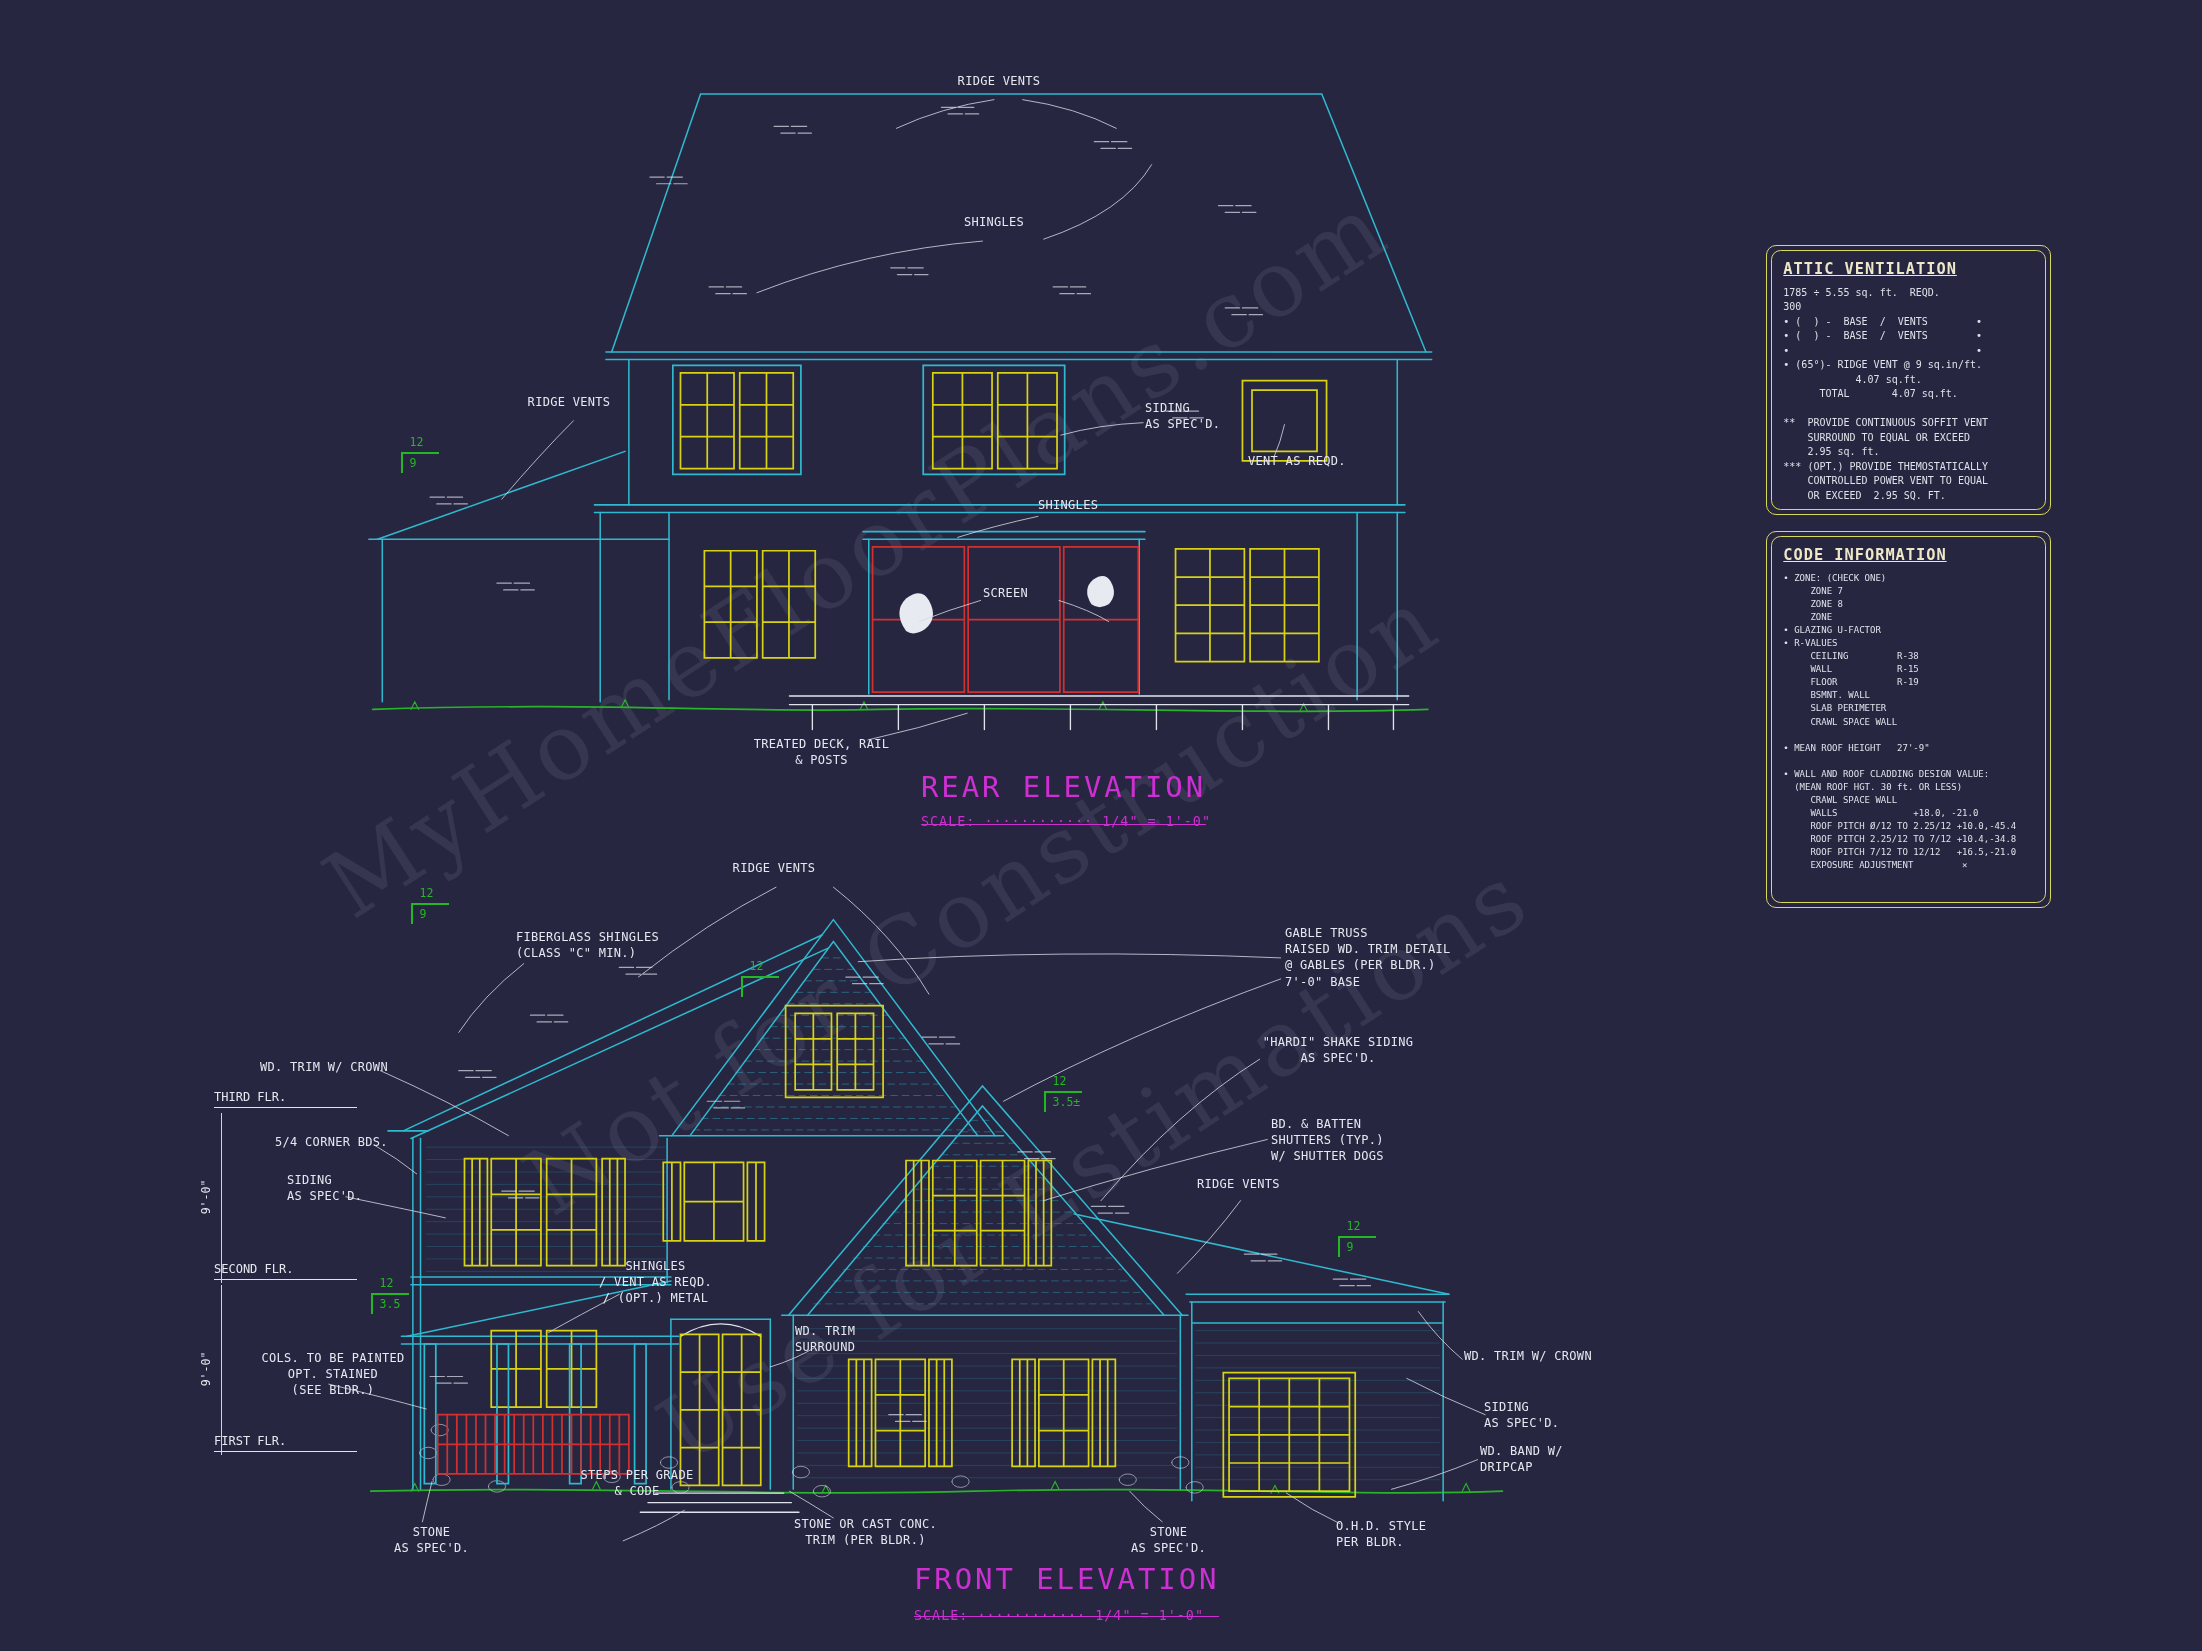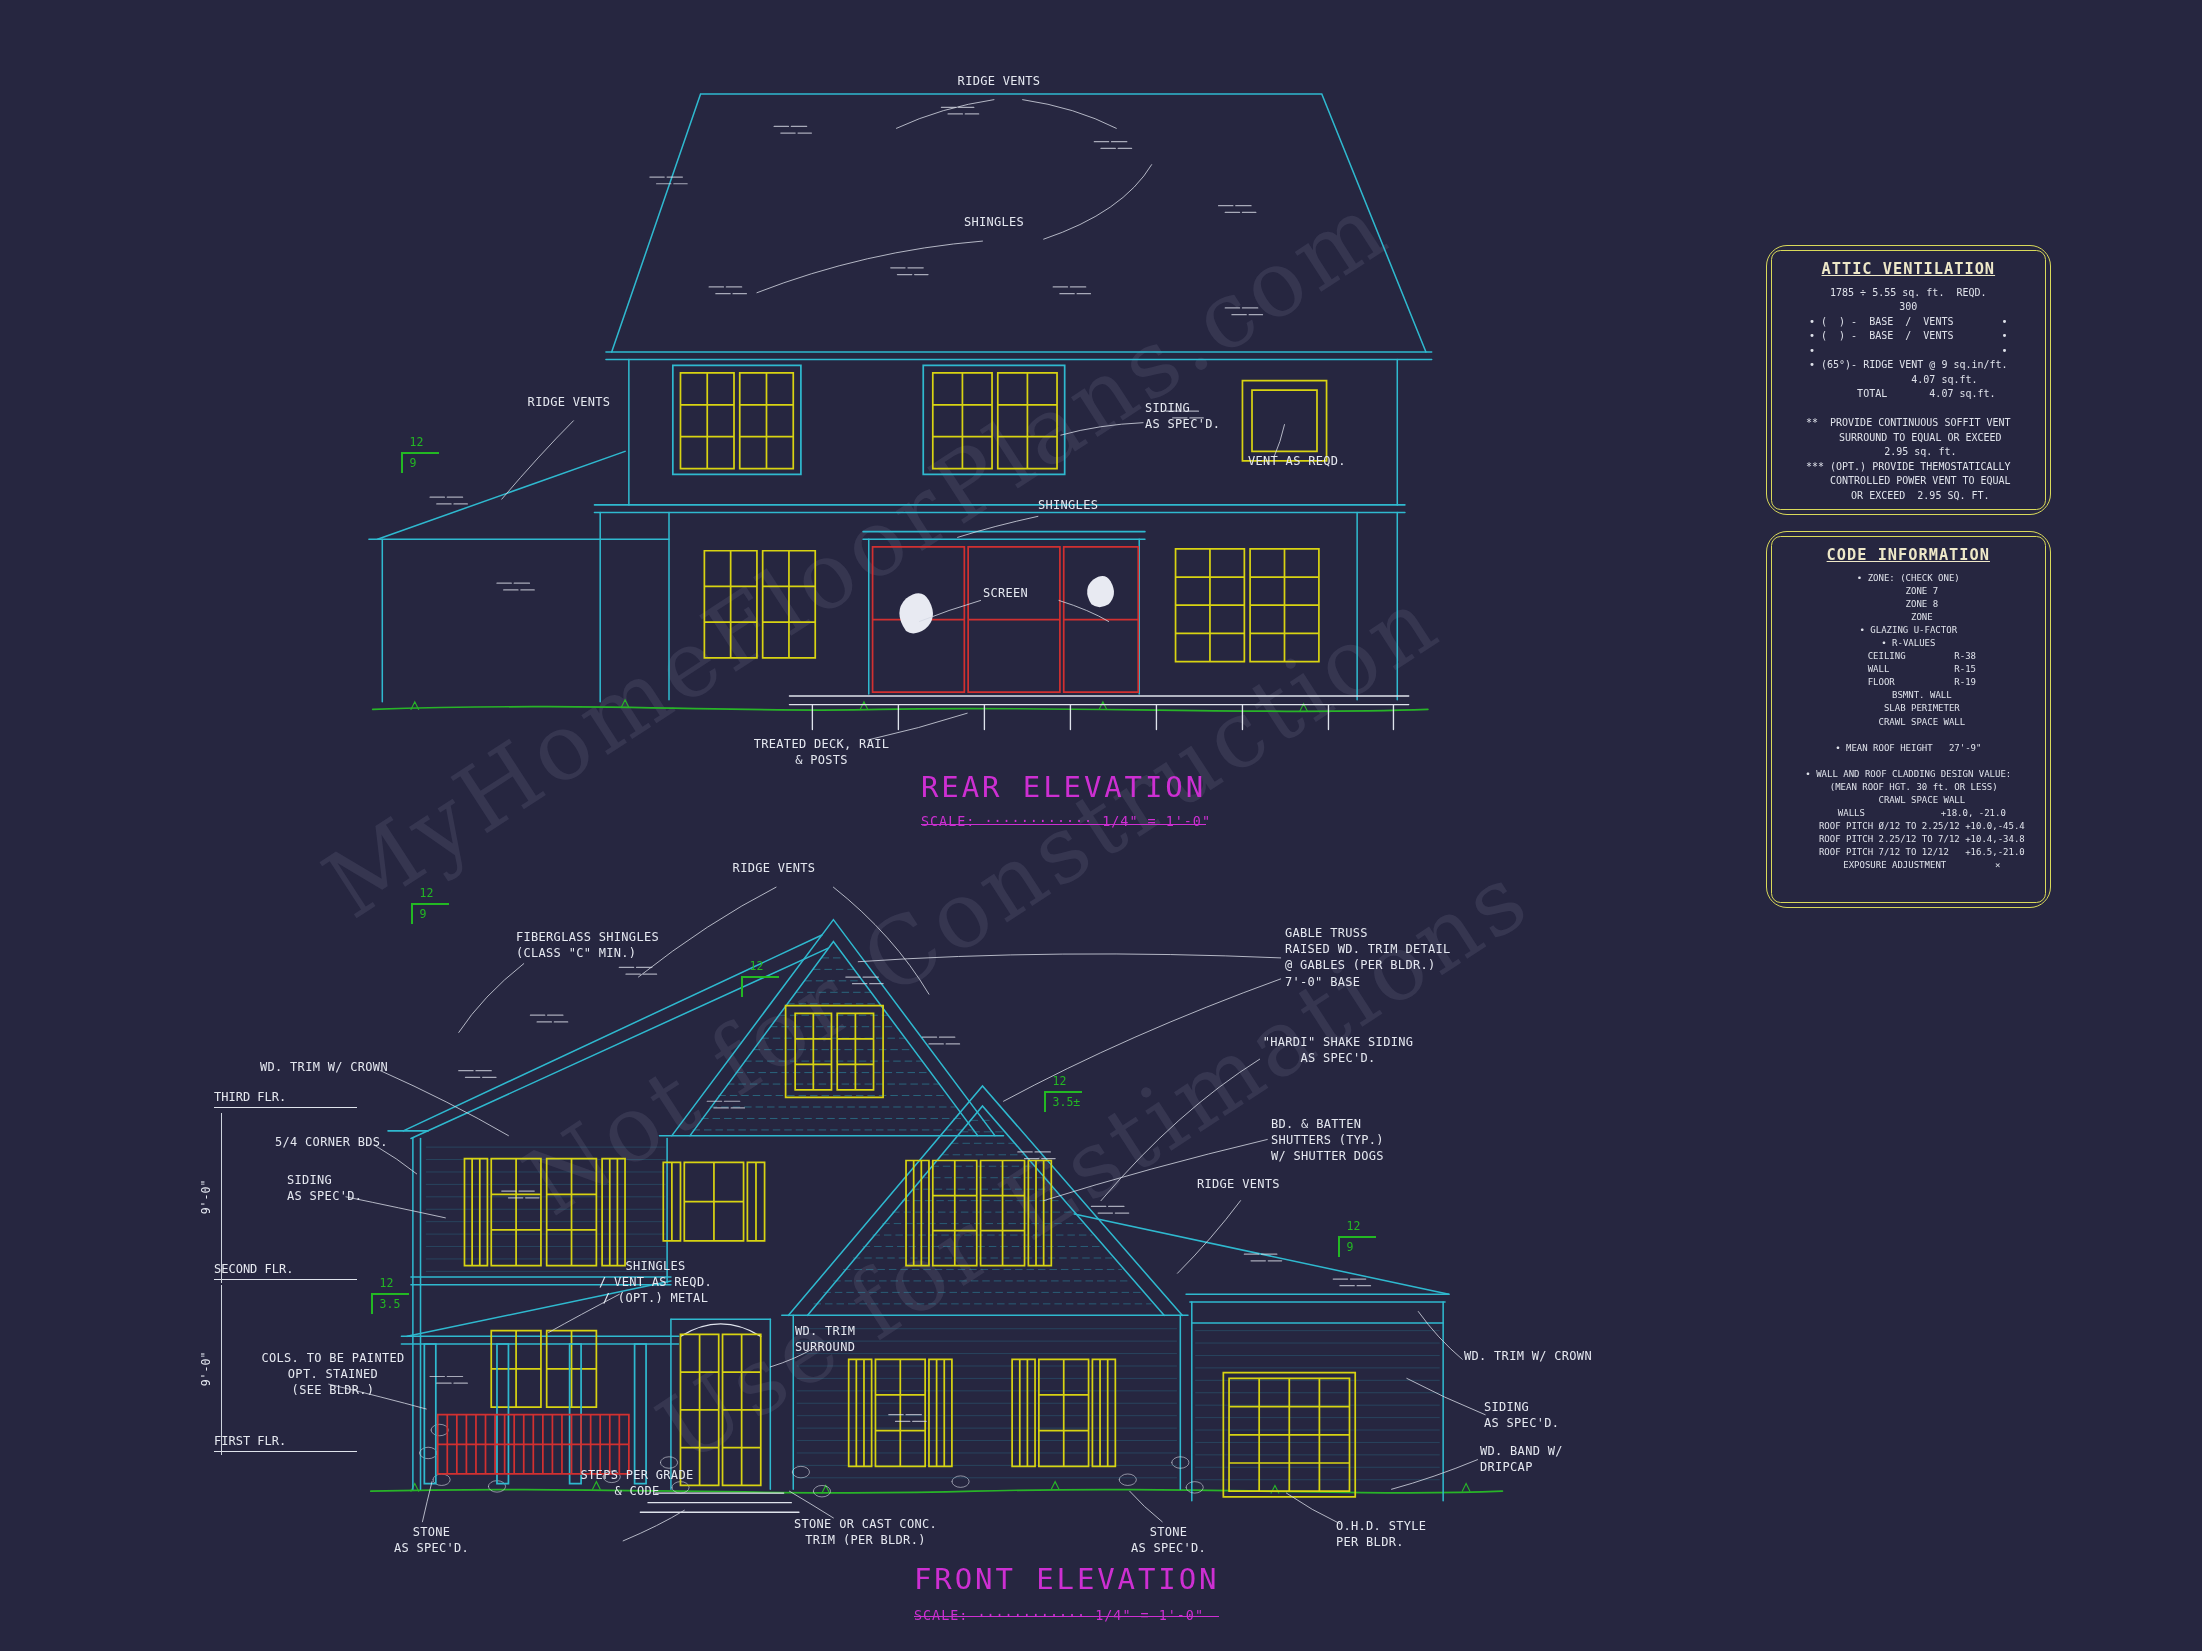--- a/index.html
+++ b/index.html
@@ -12,21 +12,21 @@
   .sr{stroke:#d23030;}
   .sw{stroke:#dfe3ec;}
   .sg{stroke:#28b428;}
   .sl{stroke:#d5d9e4;opacity:.85;}
   .blob{fill:#e8eaf2;stroke:none;}
   .lbl{position:absolute;color:#e5e8f0;font-size:12px;line-height:1.35;white-space:pre-line;letter-spacing:0.3px;}
   .ta-c{text-align:center;}
   .etitle{position:absolute;color:#cd2fd2;font-size:29px;letter-spacing:2.9px;border-bottom:1.9px solid #cd2fd2;
           padding-bottom:20px;white-space:nowrap;}
   .escale{position:absolute;color:#cd2fd2;font-size:13.4px;letter-spacing:1px;white-space:nowrap;}
-  .panel{position:absolute;border:1.9px solid #d9d95a;border-radius:21px;padding:3.8px;text-align:center;}
+  .panel{position:absolute;border:1.9px solid #d9d95a;border-radius:10px;padding:3.8px;}
   .panel-inner{border:1px solid #d9d95a;border-radius:9.6px;height:100%;box-sizing:border-box;padding:9.6px 11.5px;}
   .panel-title{color:#eee8c8;font-weight:bold;font-size:15.3px;letter-spacing:1px;text-decoration:underline;margin-bottom:7.6px;}
   .panel-body{color:#dfe2ea;font-size:10px;line-height:1.45;}
   .panel-body div{white-space:pre;min-height:1.45em;}
   .panel-body.small{font-size:9px;}
   .flr{position:absolute;width:143px;border-bottom:1.4px solid #dfe3ec;padding-bottom:2.9px;color:#e6e9f0;font-size:12px;}
   .vdim{position:absolute;width:1px;background:#cfd4de;}
   .vdimtext{position:absolute;color:#e5e8f0;font-size:11.5px;transform:rotate(-90deg);transform-origin:center;}
   .pitch{position:absolute;width:44px;height:38px;margin-top:9px;}
   .pitch::before{content:"";position:absolute;left:0;top:15.3px;width:38px;height:1.9px;background:#23b823;}

